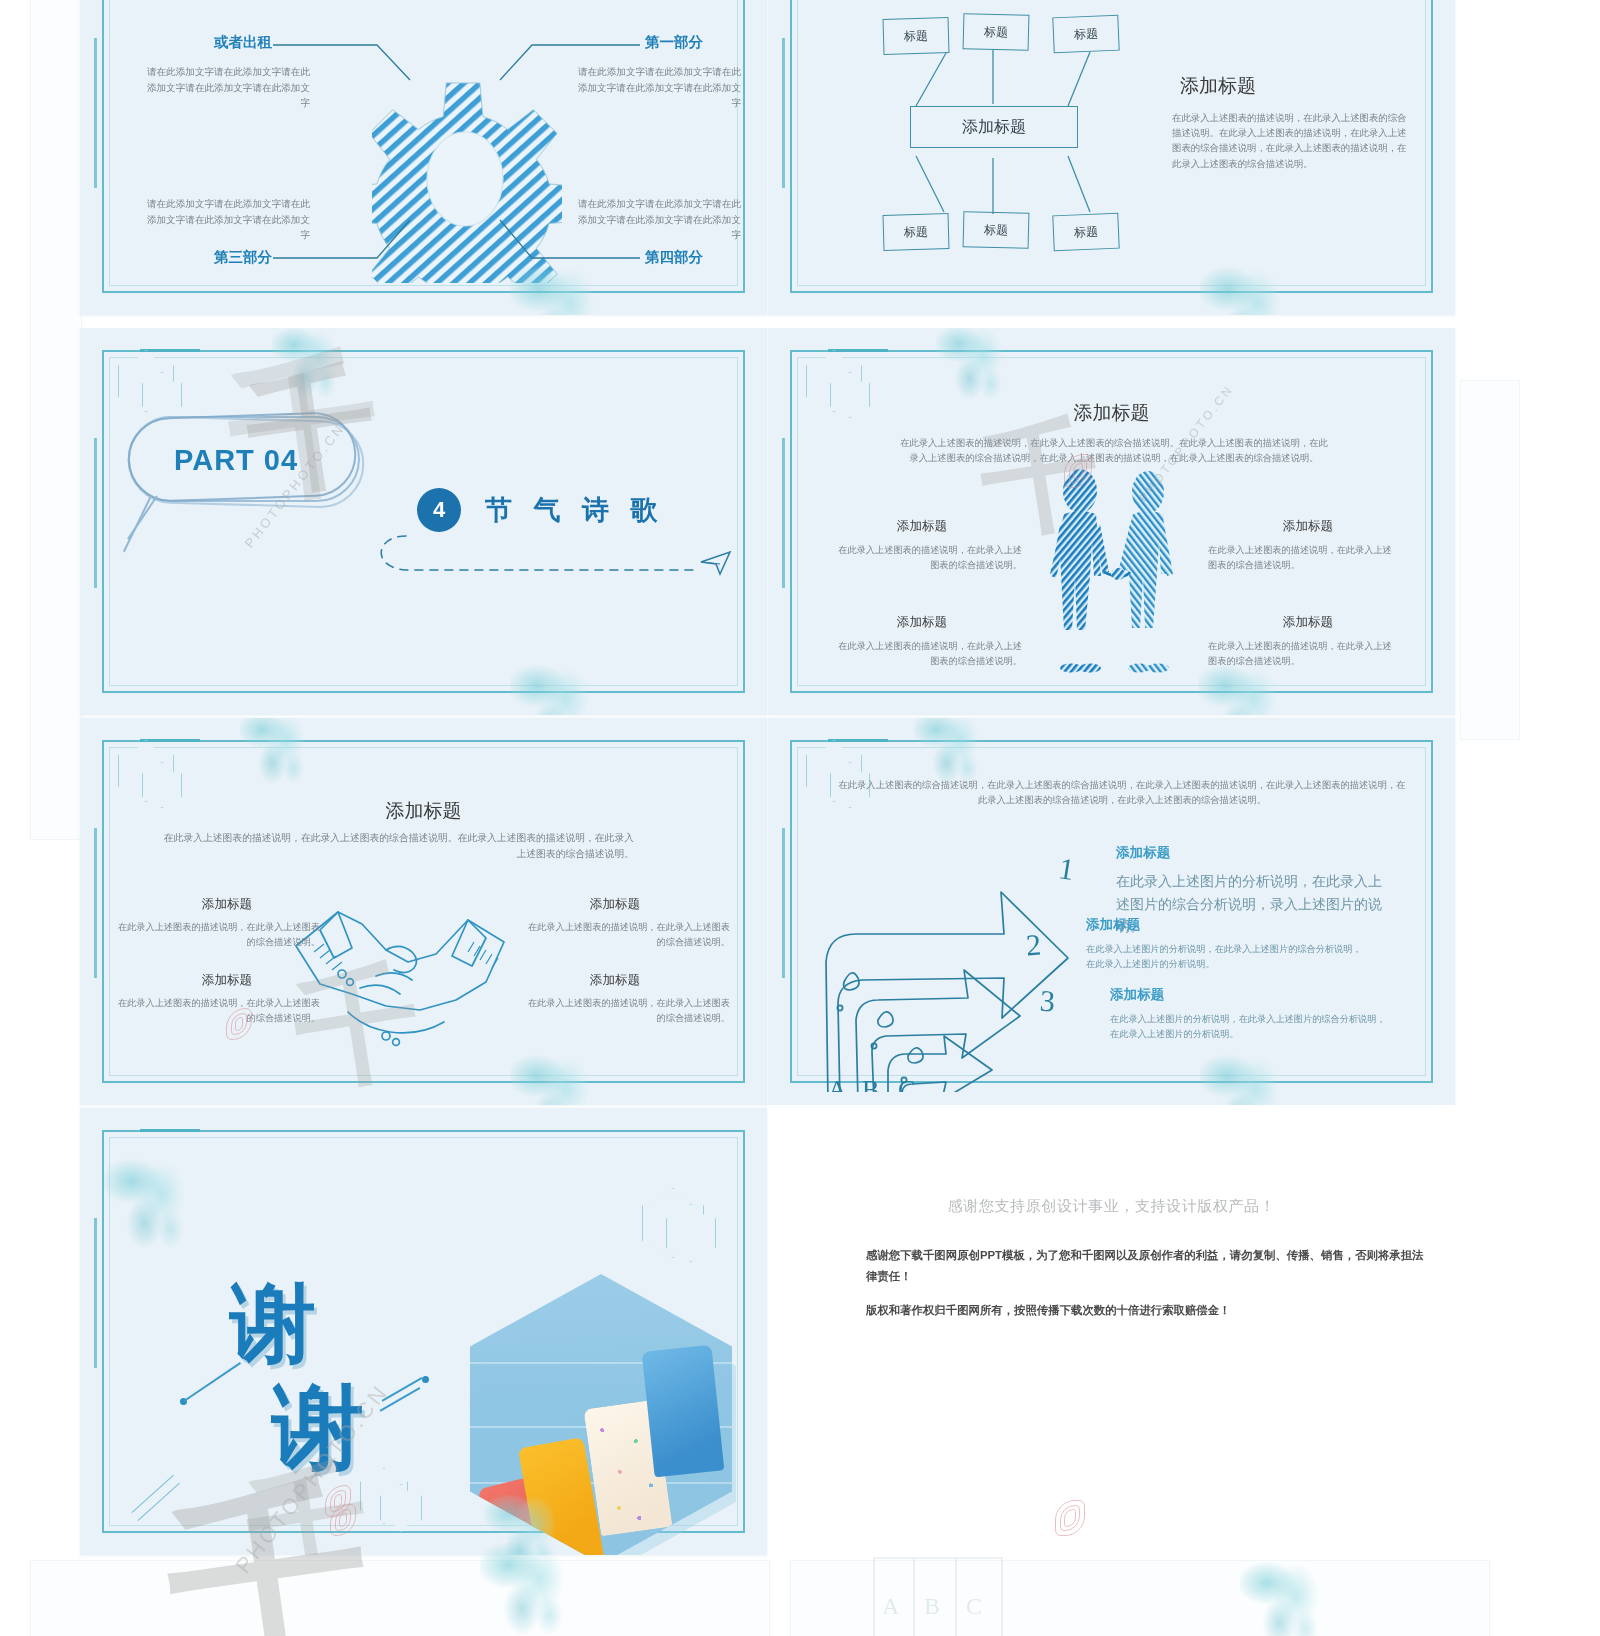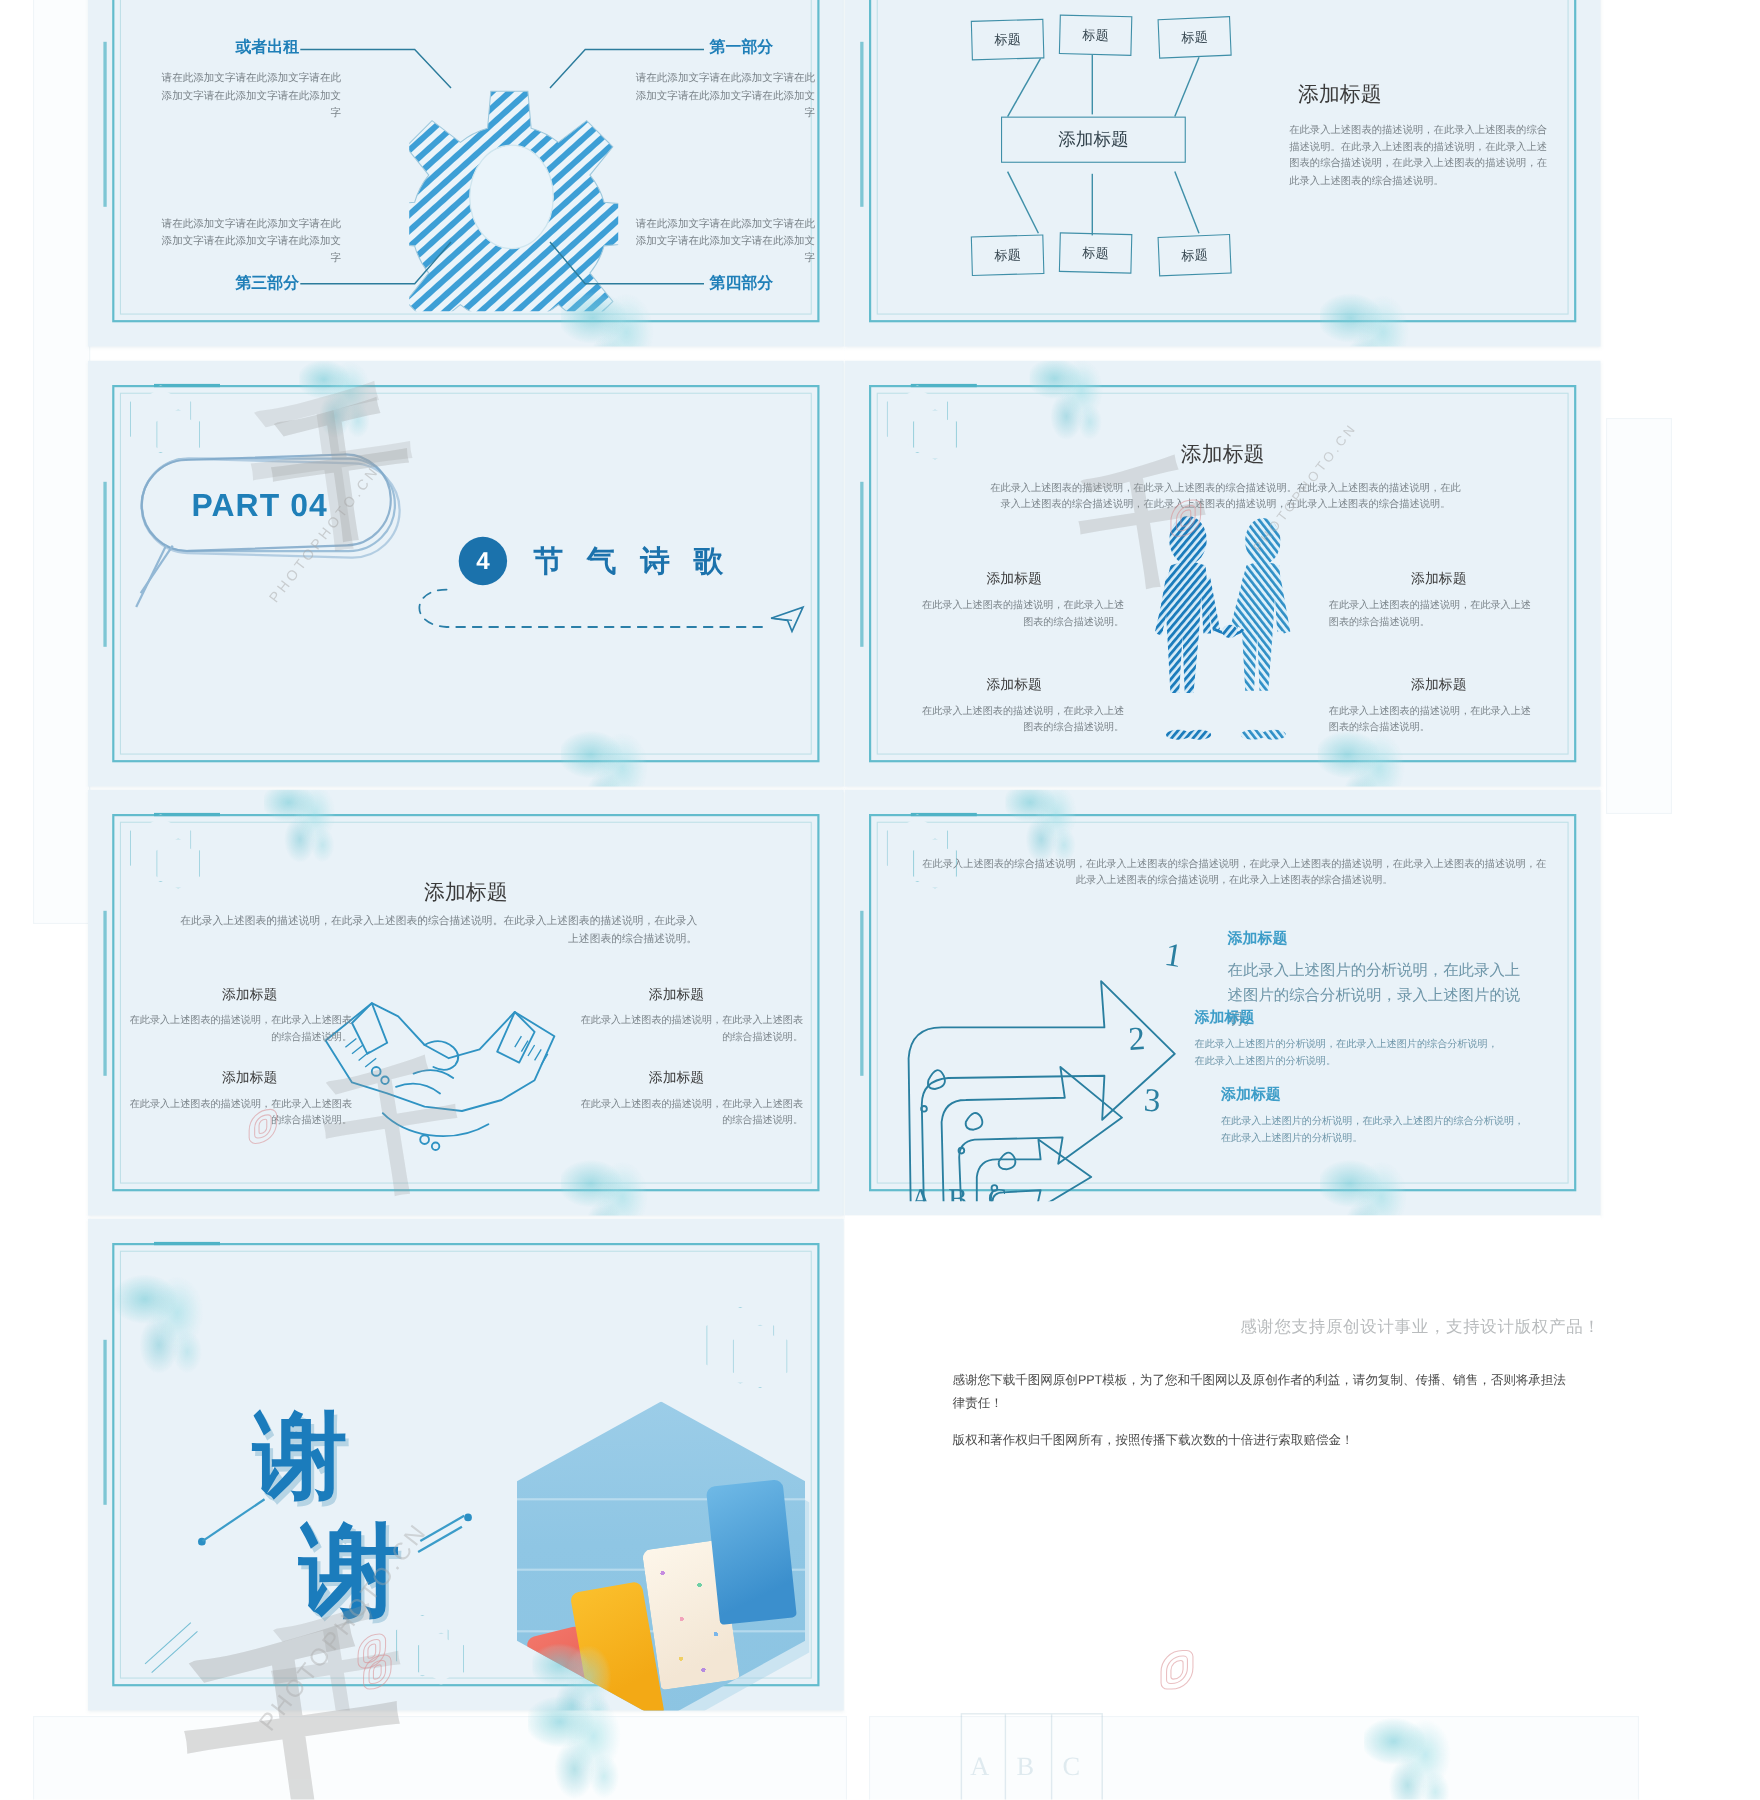--- a/index.html
+++ b/index.html
@@ -122,26 +122,26 @@
   .thanks-dot { position:absolute; width:7px; height:7px; border-radius:50%; background:#2b8fc4; }
   .thanks-stick { position:absolute; height:1.6px; background:#3b9cc9; transform-origin:left center; }
   .diagline { position:absolute; height:1.4px; background:#77bfd4; transform-origin:left center; }
 
   
   .cpanel {
     position:absolute; left:768px; top:1105px; width:687px; height:450px;
     background:#ffffff;
   }
   .cp-title {
-    position:absolute; left:0; right:0; top:92px; text-align:right;
+    position:absolute; left:0; right:0; top:92px; text-align:center;
     color:#b9bcbe; font-size:15px; letter-spacing:.6px;
   }
   .cp-body { position:absolute; left:98px; right:30px; top:140px; }
   .cp-body p {
-    color:#4a4a4a; font-size:11.4px; font-weight:normal; line-height:1.82;
+    color:#4a4a4a; font-size:11.4px; font-weight:bold; line-height:1.82;
     margin-bottom:13px;
   }
 
   
   .wm { position:absolute; pointer-events:none; user-select:none; }
   .wm-brush {
     color:#9b9b9b; opacity:.42; font-weight:bold;
     font-family:"Liberation Serif","DejaVu Serif",serif;
   }
   .wm-txt { color:#a9a9a9; opacity:.5; letter-spacing:3px; }

